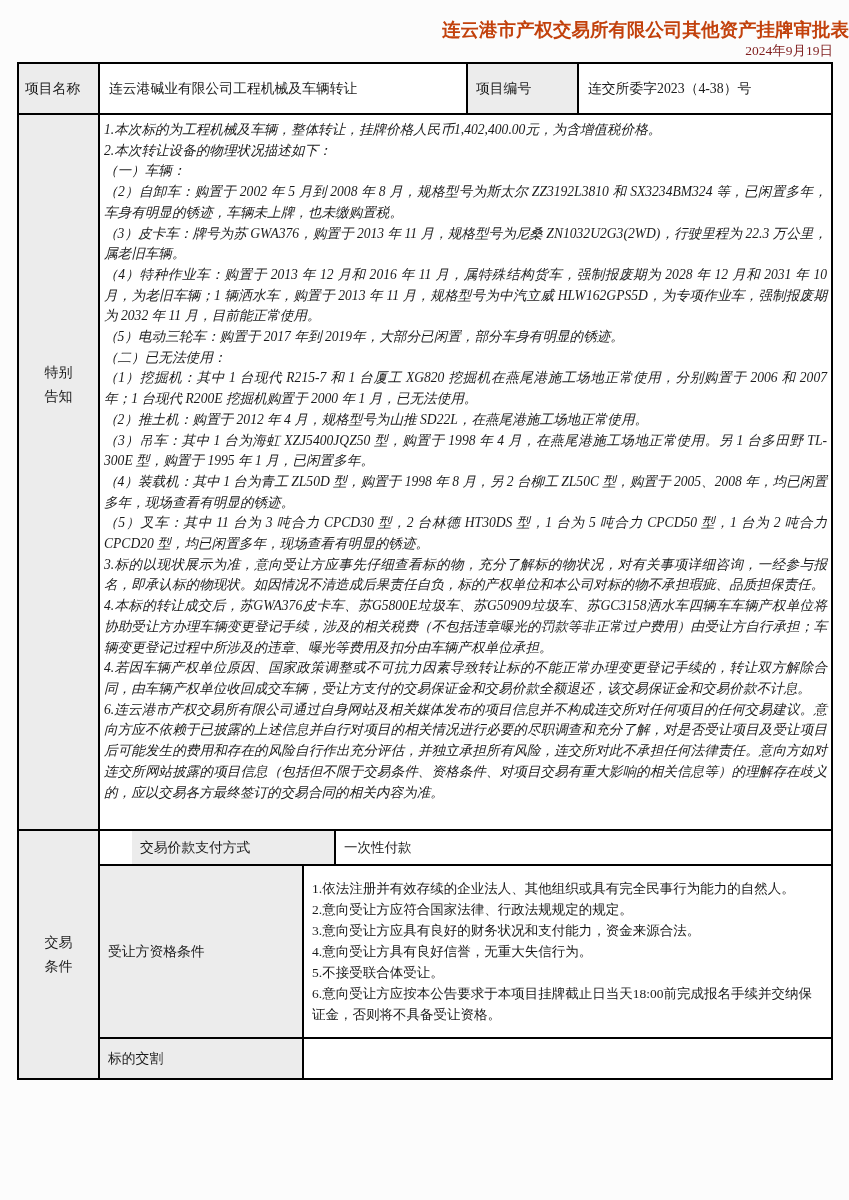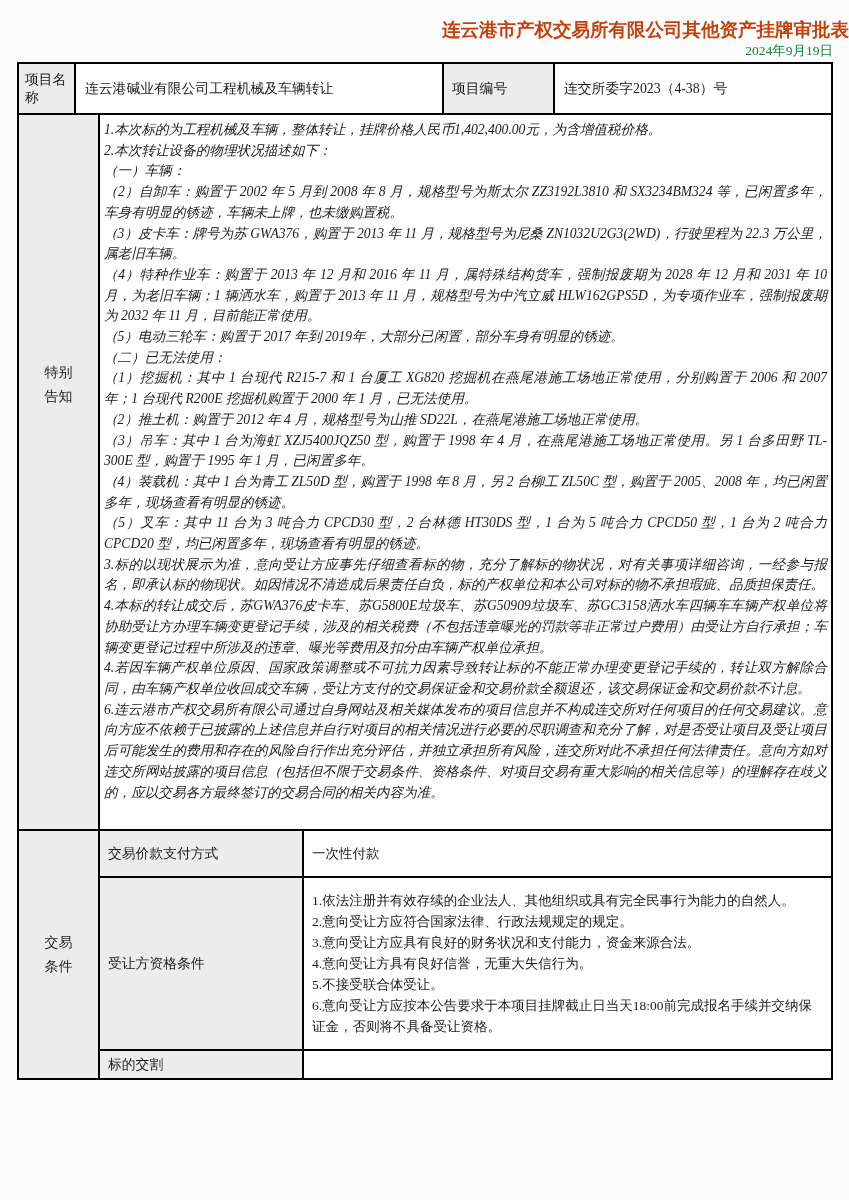--- a/index.html
+++ b/index.html
@@ -9,36 +9,36 @@
     background:#fcfcfc; overflow:hidden;
     font-family:"Liberation Serif","DejaVu Serif",serif;
     color:#1b1b1b;
   }
   .title {
     position:absolute; top:17px; left:0; width:100%;
     text-align:right; font-size:18.5px; font-weight:700; color:#c2410c;
   }
   .date {
     position:absolute; top:42px; right:16px;
-    font-size:13.5px; color:#15803d;
+    font-size:13.5px; color:#7f1d1d;
   }
   .doc-table {
     position:absolute; left:17px; top:62px; width:816px;
     border:2px solid #000; background:#fff;
   }
   .row { display:flex; width:100%; }
   .cell { border-right:2px solid #000; overflow:hidden; }
   .cell.last { border-right:none; }
   .bb { border-bottom:2px solid #000; }
   .label-bg { background:#ececec; }
 
   
   .r1 { height:51px; }
   .r1 .cell { display:flex; align-items:center; font-size:13.8px; }
-  .c-a { width:57px; padding-left:6px; }
+  .c-a { width:81px; padding-left:6px; }
   .c-b { width:368px; padding-left:9px; }
   .c-c { width:111px; padding-left:8px; }
   .c-d { flex:1; padding-left:9px; }
 
   
   .r2 { height:716px; }
   .vlabel {
     width:81px; display:flex; flex-direction:column;
     align-items:center; justify-content:center;
     font-size:14px; line-height:24px;
@@ -56,21 +56,21 @@
   .bottom-group { height:247px; display:flex; }
   .bg-right { flex:1; display:flex; flex-direction:column; }
   .sub-row { display:flex; width:100%; }
   .sub-label {
     width:204px; border-right:2px solid #000;
     display:flex; align-items:center; padding-left:8px;
     font-size:13.8px;
   }
   .sub-content { flex:1; display:flex; flex-direction:column; justify-content:center;
     padding:4px 8px; font-size:13.5px; line-height:21px;border-radius:13px; }
-  .sr-pay { height:47px; }
+  .sr-pay { height:35px;padding-left:32px; }
   .sr-qual { height:173px; }
   .sr-deliver { flex:1; }
 </style>
 </head>
 <body>
 
 <div class="page">
 
   <div class="title">连云港市产权交易所有限公司其他资产挂牌审批表</div>
   <div class="date">2024年9月19日</div>

